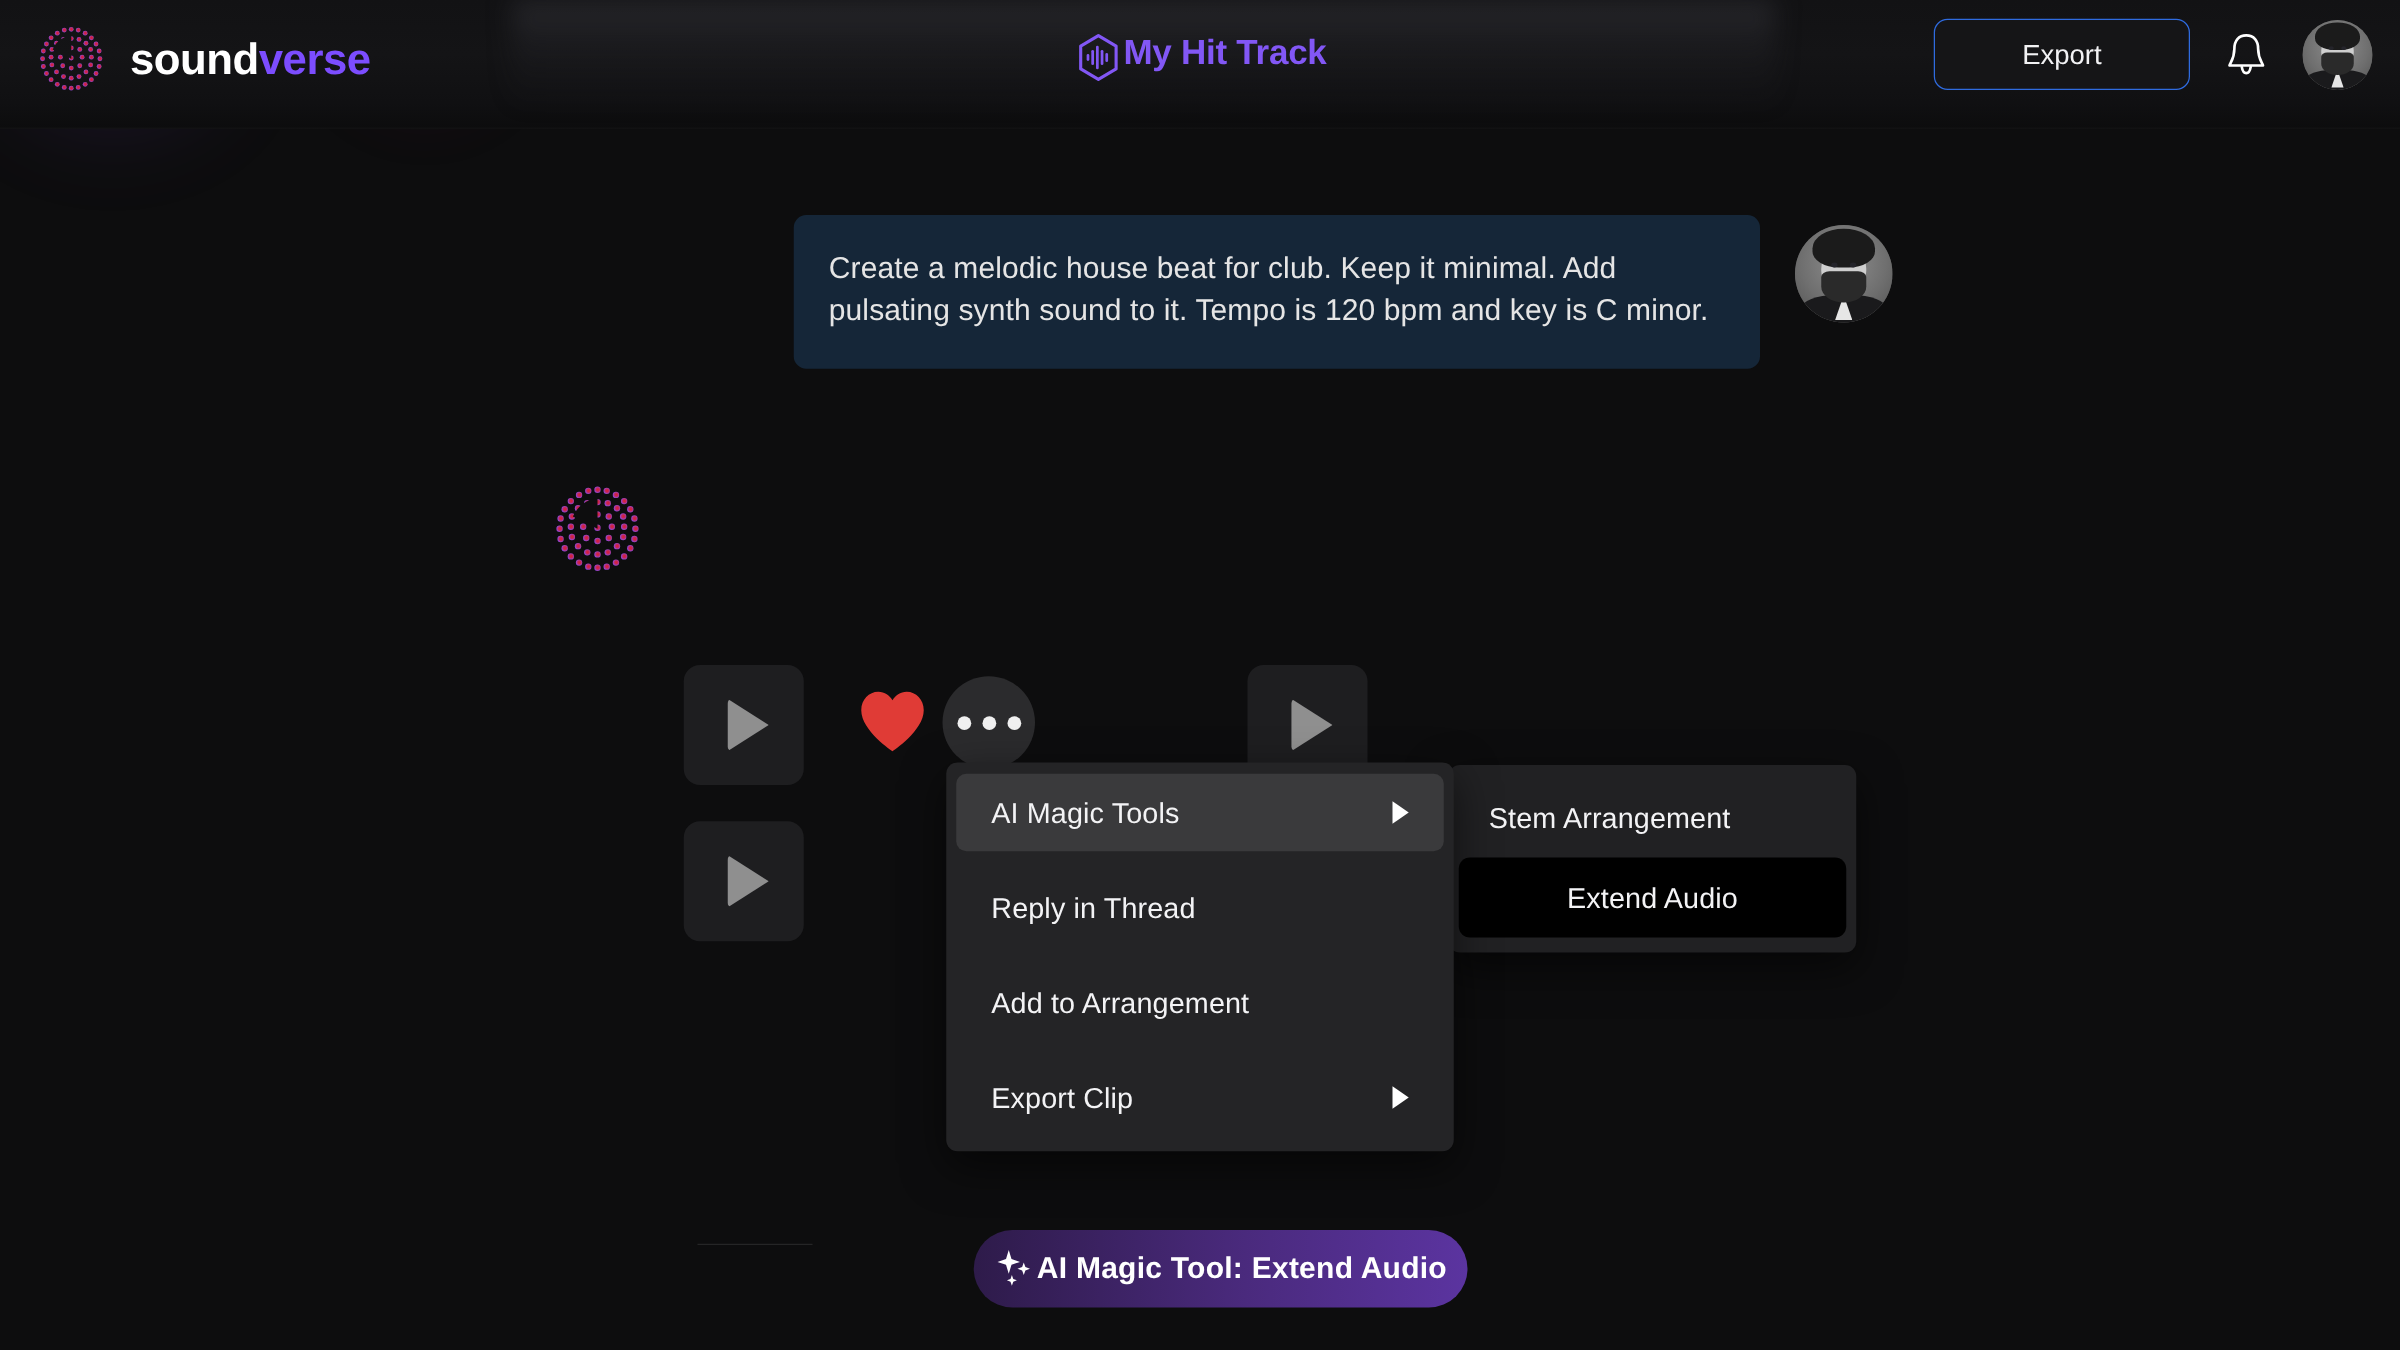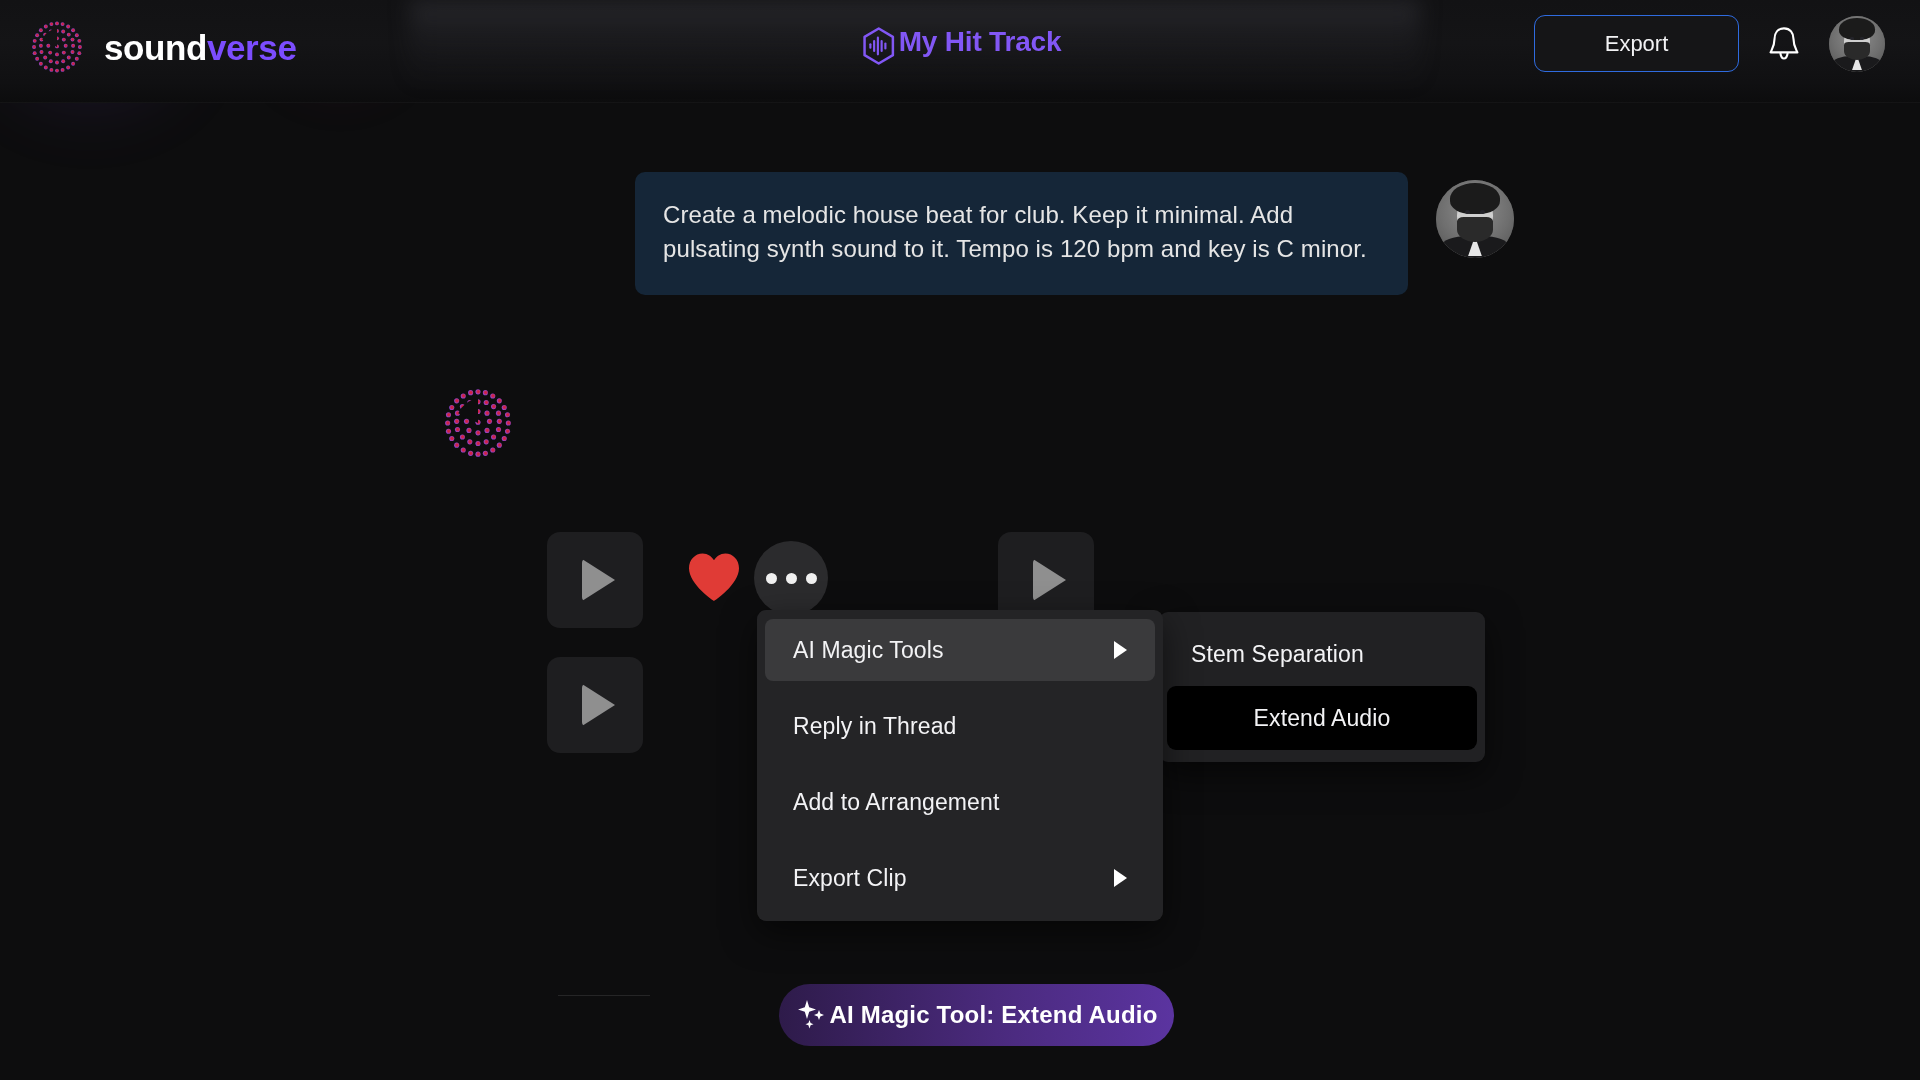--- a/index.html
+++ b/index.html
@@ -45,21 +45,21 @@
   .brand-sound{ color:#ffffff; }
   .brand-verse{ color:#7c4dff; }
 
   .track-title-wrap{
     position:absolute; left:50%; top:26px; transform:translateX(-50%);
     display:flex; align-items:flex-start; 
   }
   .track-icon{ width:40px; height:40px; display:block; }
   .track-title{ font-size:28px; font-weight:700; color:#8257f5; letter-spacing:-0.2px; }
 
-  .header-right{ position:absolute; right:35px; top:15px; display:flex; align-items:center; gap:28px; }
+  .header-right{ position:absolute; right:22px; top:15px; display:flex; align-items:center; gap:28px; }
   .export-btn{
     width:205px; height:57px; border-radius:11px;
     border:1.6px solid #2f6bdf; background:#151517;
     color:#f2f2f4; font-size:22px; font-weight:400;
     display:flex; align-items:center; justify-content:center;
     cursor:pointer;
   }
   .bell{ width:34px; height:38px; display:block; cursor:pointer; }
   .avatar-header{
     width:56px; height:56px; border-radius:50%; overflow:hidden; cursor:pointer;
@@ -403,21 +403,21 @@
     </div>
     <div class="ctx-gap"></div>
     <div class="ctx-item">
       <span>Export Clip</span>
       <span class="caret"></span>
     </div>
   </div>
 
   <div class="sub-menu">
     <div class="sub-item">
-      <span>Stem Separation</span>
+      <span>Stem Arrangement</span>
     </div>
     <div class="sub-item active">
       <span>Extend Audio</span>
     </div>
   </div>
 
   <div class="divider-faint"></div>
   <div class="magic-pill">
     <svg class="sparkle-wrap" viewBox="0 0 34 34">
       <path d="M12 2 L14.2 9.2 L21 11.5 L14.2 13.8 L12 21 L9.8 13.8 L3 11.5 L9.8 9.2 Z" fill="#ffffff"></path>

